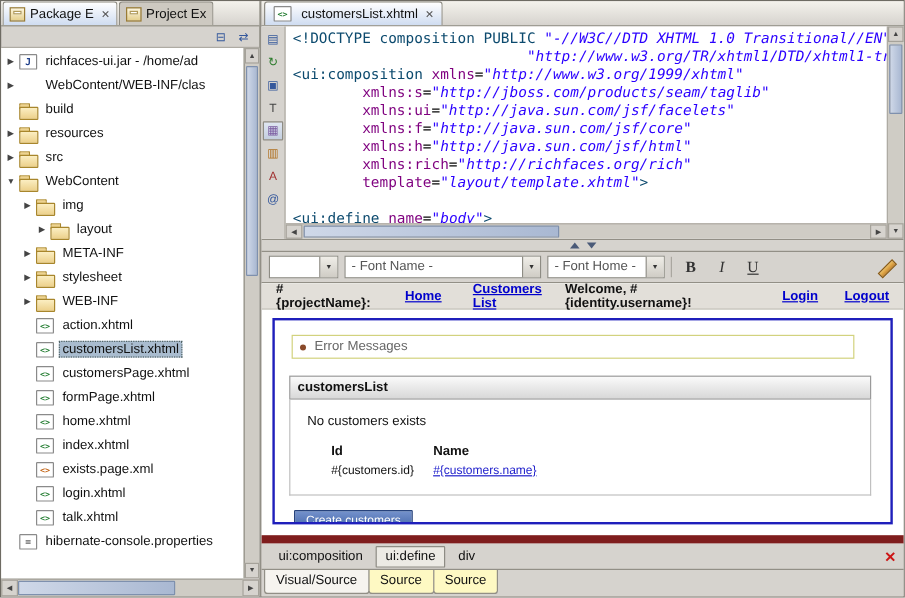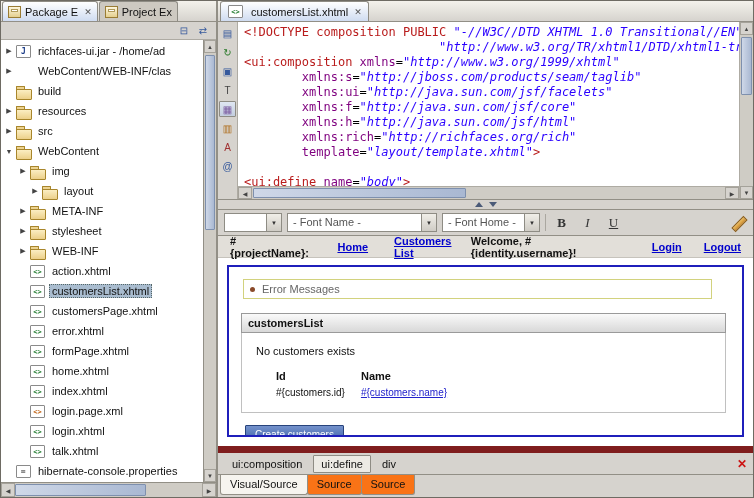--- a/index.html
+++ b/index.html
@@ -51,39 +51,39 @@
   .right{flex:1;display:flex;flex-direction:column;min-width:0}
   .editor-tabs{height:21px;flex:none;display:flex;align-items:flex-end;gap:1px;padding:1px 0 0 2px;background:linear-gradient(#f4f2ec,#d6d3ce);border-bottom:1px solid #928f86}
   .etab{display:flex;align-items:center;gap:4px;height:20px;padding:0 6px;border:1px solid #8e8c84;border-bottom:none;border-radius:3px 3px 0 0;background:linear-gradient(#ffffff,#cfdcf1);white-space:nowrap}
   .editor-main{height:178px;flex:none;display:flex;background:#fff;border-bottom:1px solid #928f86;min-width:0}
   .vpe-strip{width:20px;flex:none;background:#d6d3ce;border-right:1px solid #aeaba3;display:flex;flex-direction:column;align-items:center;gap:3px;padding-top:3px}
   .vpe-btn{width:17px;height:16px;display:flex;align-items:center;justify-content:center;font-size:10px;border:1px solid transparent;border-radius:1px}
   .vpe-btn.pressed{border:1px solid #8e8c84;background:linear-gradient(#dfe6f2,#c3cede)}
   .source-col{flex:1;display:flex;flex-direction:column;min-width:0}
   .source{flex:1;overflow:hidden;padding:3px 0 0 6px;font-family:"DejaVu Sans Mono",monospace;font-size:12px;line-height:15px;white-space:pre}
   .code-line{height:15px;white-space:pre}
-  .tk-tag{color:#b91c1c}
+  .tk-tag{color:#0c4a6e}
   .tk-attr{color:#7f007f}
   .tk-str{color:#2a00ff;font-style:italic}
   .tk-plain{color:#000}
   .src-hsb{height:13px;flex:none;background:#cfccc5;border-top:1px solid #aeaba3;display:flex}
   .src-hsb .sb-btn{width:14px;height:100%}
   .src-vsb{width:14px;flex:none;background:#cfccc5;border-left:1px solid #aeaba3;display:flex;flex-direction:column}
   .sash{height:10px;flex:none;border-bottom:1px solid #928f86;display:flex;align-items:center;justify-content:center;gap:6px;background:#d6d3ce}
   .tri{width:0;height:0}
   .tri.up{border-left:4px solid transparent;border-right:4px solid transparent;border-bottom:5px solid #4a5a78}
   .tri.down{border-left:4px solid transparent;border-right:4px solid transparent;border-top:5px solid #4a5a78}
 
   
   .fmt{height:26px;flex:none;display:flex;align-items:center;gap:5px;padding:0 6px;border-bottom:1px solid #928f86;background:#d6d3ce;overflow:hidden}
   .combo{height:19px;background:#fff;border:1px solid #8e8c84;display:flex;align-items:stretch;color:#555}
   .combo-txt{padding:2px 5px;white-space:nowrap;overflow:hidden;flex:1}
   .combo-btn{width:15px;background:linear-gradient(#f0eee8,#cfccc5);border-left:1px solid #8e8c84;display:flex;align-items:center;justify-content:center;font-size:6px;color:#333}
   .combo-btn::before{content:"▼"}
-  .w-style{width:58px}.w-fname{width:150px}.w-fsize{width:98px}
+  .w-style{width:58px}.w-fname{width:164px}.w-fsize{width:98px}
   .fmt-btn{width:21px;height:19px;display:flex;align-items:center;justify-content:center;font-family:"Liberation Serif",serif;font-size:13px;color:#333;border:1px solid transparent}
   .fmt-btn.b{font-weight:bold}.fmt-btn.i{font-style:italic}.fmt-btn.u{text-decoration:underline}
   .vsep{width:1px;height:17px;background:#aaa7a0}
   .pencil{width:17px;height:17px;margin-left:auto;position:relative;flex:none}
   .pencil::before{content:"";position:absolute;left:1px;top:7px;width:15px;height:4px;background:linear-gradient(#f0c060,#c88830);border:1px solid #8a5c18;transform:rotate(-45deg)}
 
   
   .visual{flex:1;background:#fff;display:flex;flex-direction:column;min-height:0;border-bottom:7px solid #7f1d1d;overflow:hidden}
   .page-nav{height:22px;flex:none;background:#e2dfd9;display:flex;align-items:center;padding:0 12px;border-bottom:1px solid #c6c3bc;font-weight:bold}
   .gap{width:26px;flex:none}
@@ -102,21 +102,21 @@
   .link-cell{color:#2222cc;text-decoration:underline}
   .create-btn{display:inline-block;margin:12px 0 0 4px;background:linear-gradient(#7492cc,#3c5fa4);color:#fff;font-size:10px;padding:3px 9px;border:1px solid #27437c;border-radius:1px}
 
   
   .crumbs{height:22px;flex:none;display:flex;align-items:center;padding:0 6px;background:#d6d3ce;border-bottom:1px solid #928f86}
   .crumb-items{display:flex;gap:3px}
   .crumb{padding:2px 7px;border:1px solid transparent;border-radius:1px}
   .crumb.active{border:1px solid #8e8c84;background:#eceae4}
   .bar-close{margin-left:auto;color:#cc1515;font-weight:bold;font-size:12px}
   .btabs{height:22px;flex:none;display:flex;align-items:flex-start;padding-left:2px;background:#d6d3ce}
-  .btab{padding:3px 9px 4px;border:1px solid #928f86;border-top:none;background:#f97316;border-radius:0 0 3px 3px;margin-right:-1px}
+  .btab{padding:3px 9px 4px;border:1px solid #928f86;border-top:none;background:#fef9c3;border-radius:0 0 3px 3px;margin-right:-1px}
   .btab.active{background:#f6f4ef}
 </style>
 </head>
 <body>
 
 <div class="app">
 
   <div class="left">
     <div class="view-tabs">
       <div class="vtab active">
@@ -201,41 +201,36 @@
             <span class="lbl">customersList.xhtml</span>
           </div>
           <div class="tree-row" style="padding-left: 16px;">
             <span class="tw none"></span>
             <span class="ico ico-xhtml ico-file"></span>
             <span class="lbl">customersPage.xhtml</span>
           </div>
           <div class="tree-row" style="padding-left: 16px;">
             <span class="tw none"></span>
             <span class="ico ico-xhtml ico-file"></span>
-            <span class="lbl">error.xhtml</span>
-          </div>
-          <div class="tree-row" style="padding-left: 16px;">
-            <span class="tw none"></span>
-            <span class="ico ico-xhtml ico-file"></span>
             <span class="lbl">formPage.xhtml</span>
           </div>
           <div class="tree-row" style="padding-left: 16px;">
             <span class="tw none"></span>
             <span class="ico ico-xhtml ico-file"></span>
             <span class="lbl">home.xhtml</span>
           </div>
           <div class="tree-row" style="padding-left: 16px;">
             <span class="tw none"></span>
             <span class="ico ico-xhtml ico-file"></span>
             <span class="lbl">index.xhtml</span>
           </div>
           <div class="tree-row" style="padding-left: 16px;">
             <span class="tw none"></span>
             <span class="ico ico-xml ico-file"></span>
-            <span class="lbl">login.page.xml</span>
+            <span class="lbl">exists.page.xml</span>
           </div>
           <div class="tree-row" style="padding-left: 16px;">
             <span class="tw none"></span>
             <span class="ico ico-xhtml ico-file"></span>
             <span class="lbl">login.xhtml</span>
           </div>
           <div class="tree-row" style="padding-left: 16px;">
             <span class="tw none"></span>
             <span class="ico ico-xhtml ico-file"></span>
             <span class="lbl">talk.xhtml</span>

